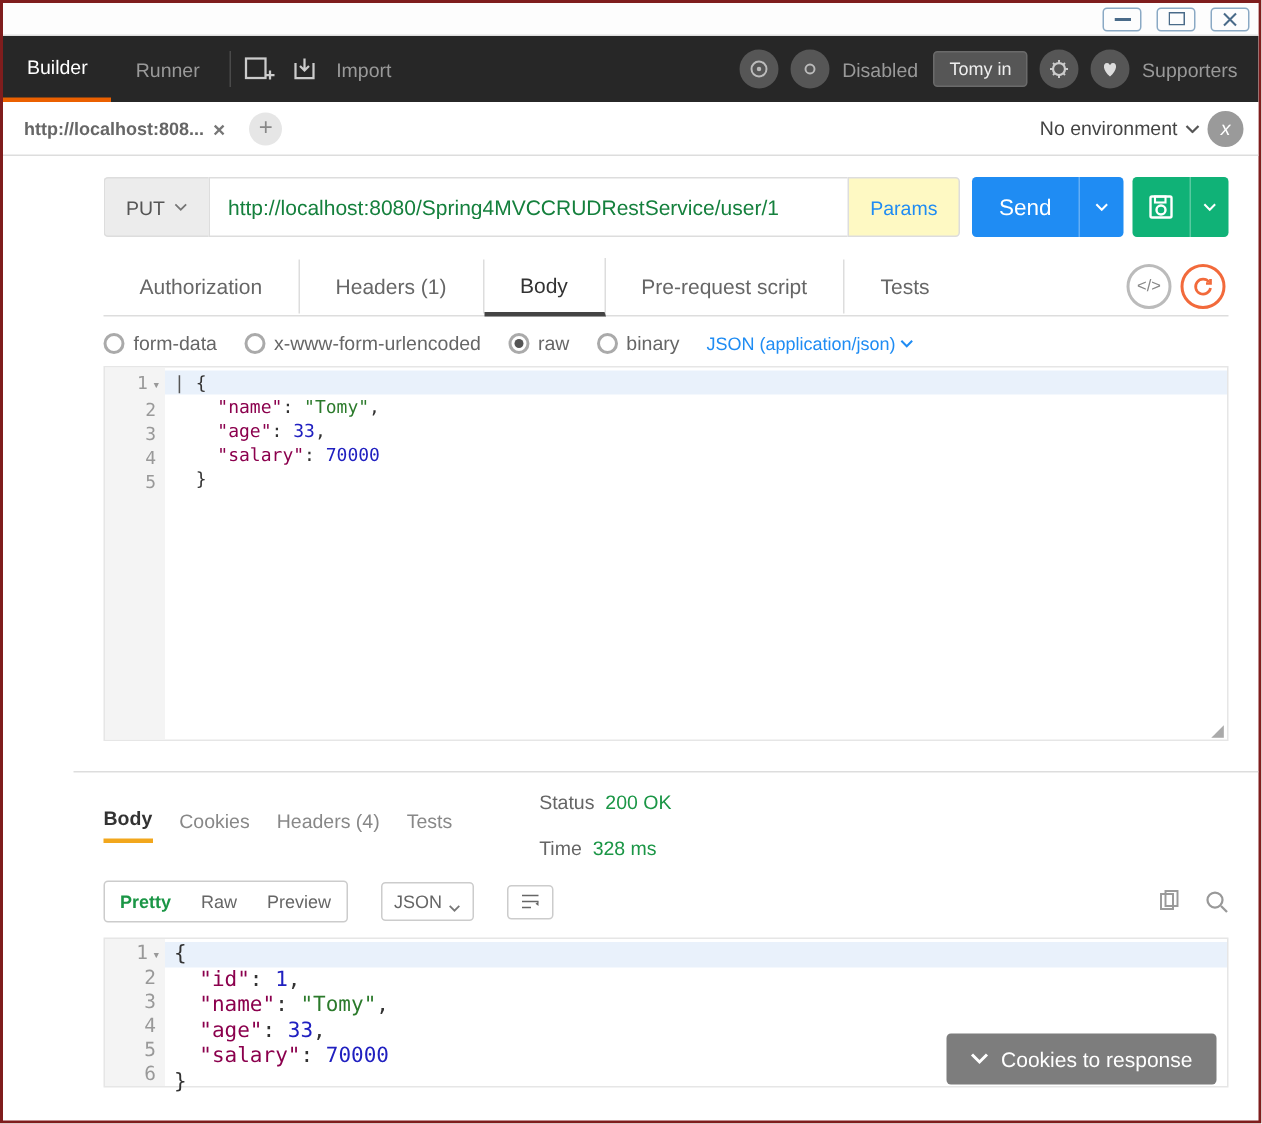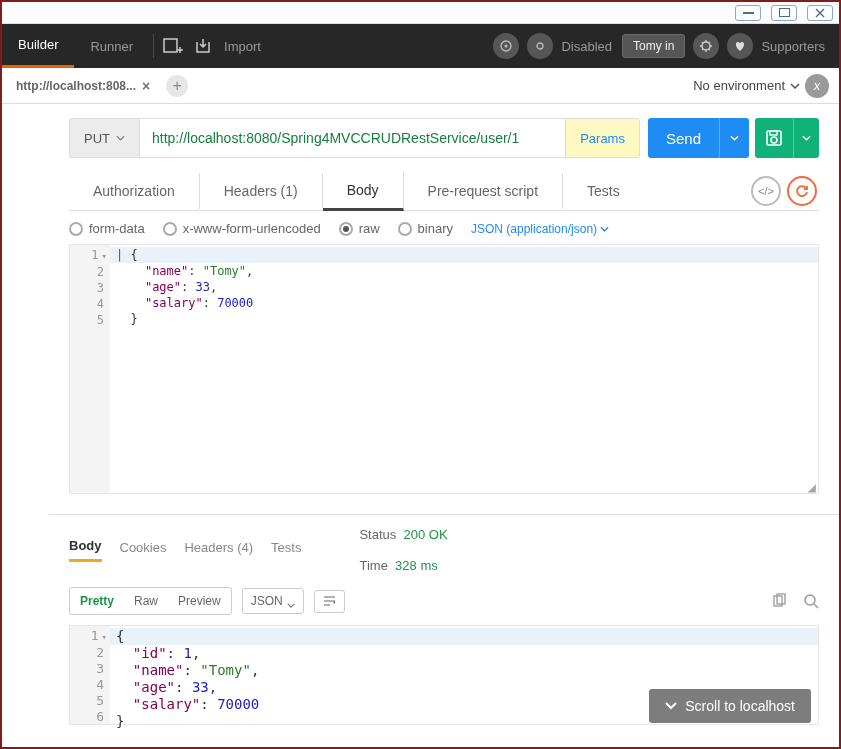--- a/index.html
+++ b/index.html
@@ -53,21 +53,21 @@
   .k-str { color:#2b7a2b;}
   .k-punc { color:#333;}
   .k-num { color:#2020c0;}
   .resize-handle{position:absolute;right:2px;bottom:2px;font-size:14px;color:#aaa;line-height:8px;}
   .divider { height:1px; background:#ddd; margin:20px -20px 0 -20px;}
   .resp-tabs { display:flex; align-items:center; gap:18px; padding:12px 0 4px 0; font-size:13px; color:#888;}
   .resp-tabs .rt { cursor:pointer; padding-bottom:6px; }
   .resp-tabs .rt.active { color:#333; font-weight:600; border-bottom:3px solid #f2a71d; }
   .status-block { margin-left:40px; display:flex; gap:16px; color:#666;flex-direction:column;}
   .status-block .sok { color:#1b9646; font-weight:500;}
-  .view-row { display:flex; align-items:center; gap:10px; padding:10px 0 10px 0;}
+  .view-row { display:flex; align-items:center; gap:22px; padding:10px 0 10px 0;}
   .btn-group { display:flex; border:1px solid #ccc; border-radius:3px; overflow:hidden;}
   .btn-group .bg { padding:6px 10px; font-size:12px; color:#666; cursor:pointer;}
   .btn-group .bg.active { color:#1b9646; font-weight:600;}
   .mini-btn { border:1px solid #ccc; border-radius:3px; padding:5px 8px; color:#666; font-size:12px; display:flex; align-items:flex-end; gap:4px;}
   .resp-right { margin-left:auto; display:flex; gap:16px; color:#888; }
   .resp-editor { border:1px solid #e6e6e6; height:100px; display:flex; font-family:Consolas, Monaco, monospace; font-size:13px;}
   .resp-editor .gutter { width:40px; }
   .resp-editor .code { font-size:14px; line-height:17px;}
   .scroll-chip { position:absolute; right:28px; bottom:24px; background:#7d7d7d; color:#fff; padding:9px 16px; border-radius:3px; font-size:14px; display:flex; align-items:center; gap:8px;}
   svg { display:block;}
@@ -315,16 +315,16 @@
   <span class="k-key">"salary"</span><span class="k-punc">: </span><span class="k-num">70000</span>
 <span class="k-punc">}</span></div>
     </div>
 
   </div>
 
   <div class="scroll-chip">
     <svg width="12" height="8" viewBox="0 0 12 8">
         <path d="M1 1 L6 6 L11 1" fill="none" stroke="#fff" stroke-width="2"></path>
       </svg>
-    <span>Scroll to localhost</span>
+    <span>Cookies to response</span>
   </div>
 
 </div>
 
 </body></html>

